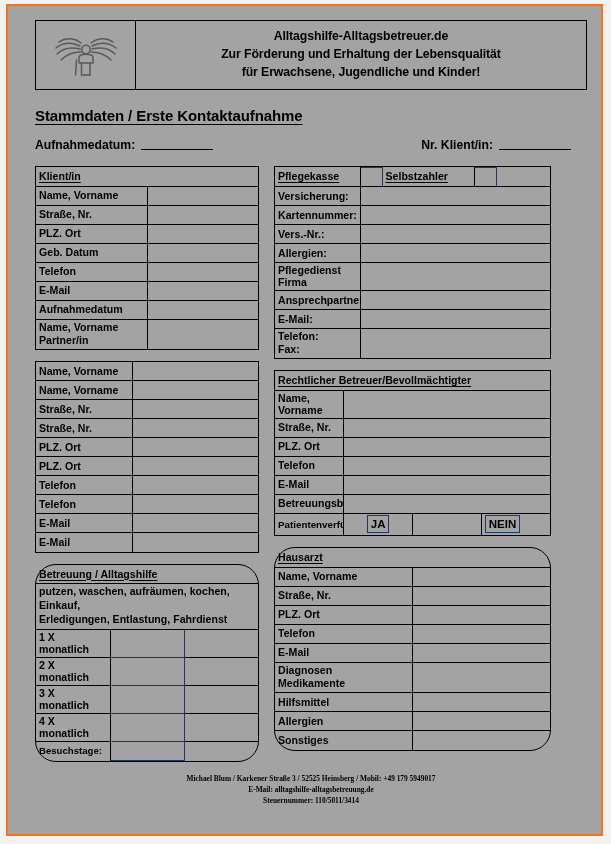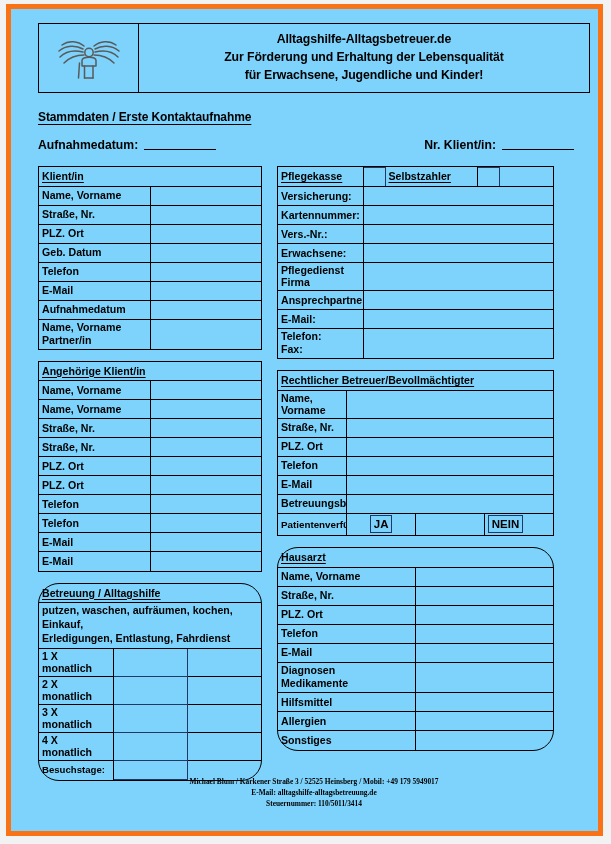--- a/index.html
+++ b/index.html
@@ -15,22 +15,22 @@
     color: #000;
     overflow: hidden;
   }
 
   .page {
     position: absolute;
     left: 6px;
     top: 4px;
     width: 597px;
     height: 832px;
-    background: #7dd3fc;
-    border: 5px solid #f97316;
+    background: #a3a3a3;
+    border: 2px solid #f97316;
     box-sizing: border-box;
     overflow: hidden;
   }
 
   .sheet {
     position: absolute;
     left: 27px;
     top: 14px;
     width: 552px;
     height: 806px;
@@ -61,21 +61,21 @@
     text-align: center;
     font-weight: bold;
     font-size: 12.3px;
     line-height: 1.45;
     letter-spacing: -0.1px;
   }
 
   
   .doc-title {
     margin-top: 17px;
-    font-size: 12px;
+    font-size: 15px;
     font-weight: bold;
     text-decoration: underline;
     text-underline-offset: 3px;
     letter-spacing: -0.1px;
   }
   .toprow {
     margin-top: 14px;
     display: flex;
     font-size: 12.2px;
     font-weight: bold;
@@ -290,23 +290,20 @@
               </td>
               <td class="val two-line"></td>
             </tr>
           </tbody>
             </table>
         </div>
 
         <div class="block">
           <table class="form">
             <tbody>
-                <tr>
-              <td class="section-title" colspan="2"><span class="ttl">Angehörige Klient/in</span></td>
-            </tr>
             <tr>
                   <td style="width:96px">Name, Vorname</td>
                   <td class="val"></td>
                 </tr>
             <tr>
                   <td>Name, Vorname</td>
                   <td class="val"></td>
                 </tr>
             <tr>
                   <td>Straße, Nr.</td>
@@ -405,21 +402,21 @@
                 </tr>
             <tr>
                   <td>Kartennummer:</td>
                   <td class="val" colspan="4"></td>
                 </tr>
             <tr>
                   <td>Vers.-Nr.:</td>
                   <td class="val" colspan="4"></td>
                 </tr>
             <tr>
-                  <td>Erwachsene:</td>
+                  <td>Allergien:</td>
                   <td class="val" colspan="4"></td>
                 </tr>
             <tr>
                   <td>Pflegedienst Firma</td>
                   <td class="val" colspan="4"></td>
                 </tr>
             <tr>
                   <td>Ansprechpartner:</td>
                   <td class="val" colspan="4"></td>
                 </tr>

